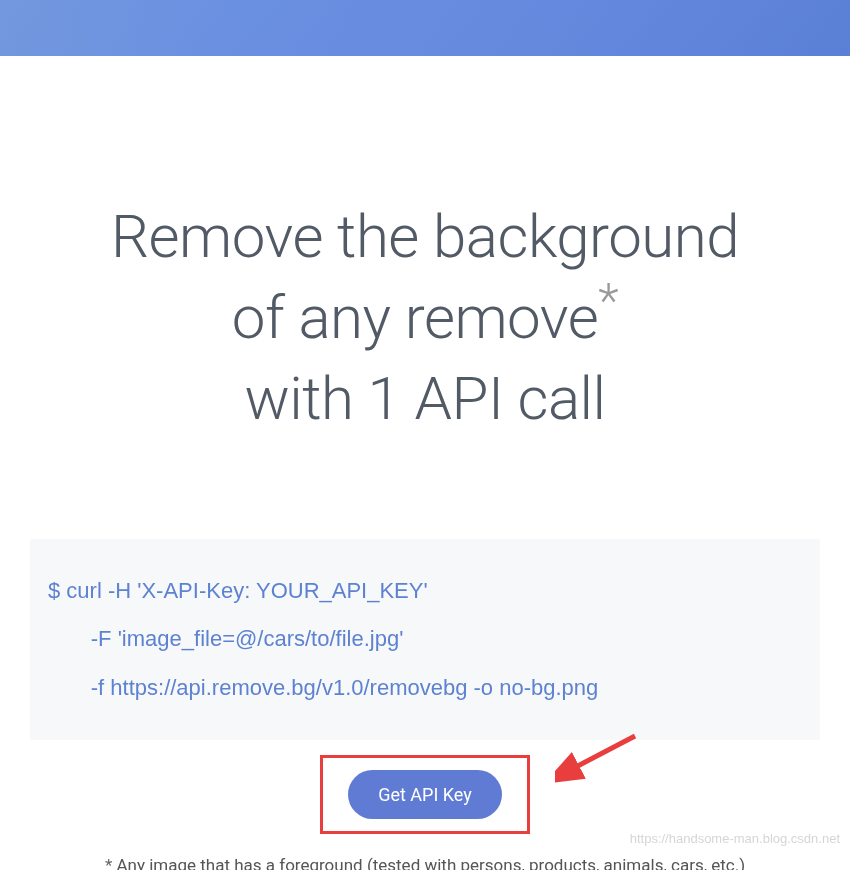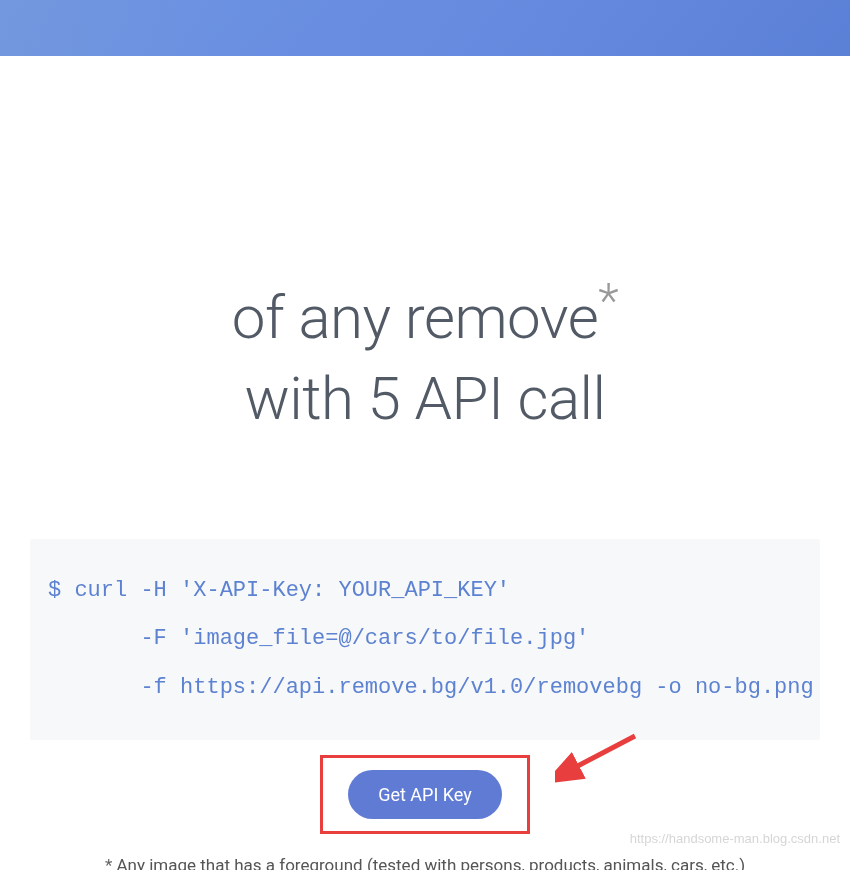--- a/index.html
+++ b/index.html
@@ -46,21 +46,21 @@
       color: #999;
       font-size: 48px;
       vertical-align: super;
       line-height: 0;
     }
     .code-block {
       margin-top: 100px;
       background: #f7f8f9;
       padding: 28px 18px 28px 18px;
       text-align: left;
-      font-family: Liberation Mono, monospace;
+      font-family: Liberation Sans, sans-serif;
       font-size: 22px;
       line-height: 2.2;
       color: #5d82d1;
       border-radius: 2px;
     }
     .code-line {
       white-space: pre;
     }
     .button-wrapper {
       margin-top: 30px;
@@ -112,23 +112,23 @@
       font-family: sans-serif;
     }
   </style>
 </head>
 <body>
 
 <div class="hero-banner"></div>
 
 <div class="main-content">
   <h1 class="headline">
-    <br>
+    <span>Remove the background</span><br>
     <span>of any remove</span><span class="asterisk">*</span><br>
-    <span>with 5 API call</span>
+    <span>with 1 API call</span>
   </h1>
 
   <div class="code-block">
     <div class="code-line">$ curl -H 'X-API-Key: YOUR_API_KEY'</div>
     <div class="code-line">       -F 'image_file=@/cars/to/file.jpg'</div>
     <div class="code-line">       -f https://api.remove.bg/v1.0/removebg -o no-bg.png</div>
   </div>
 
   <div class="button-wrapper">
     <div class="highlight-box"></div>

